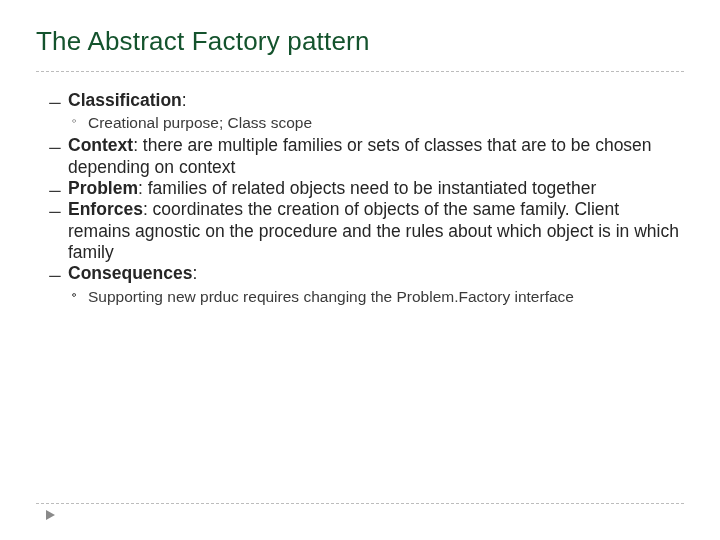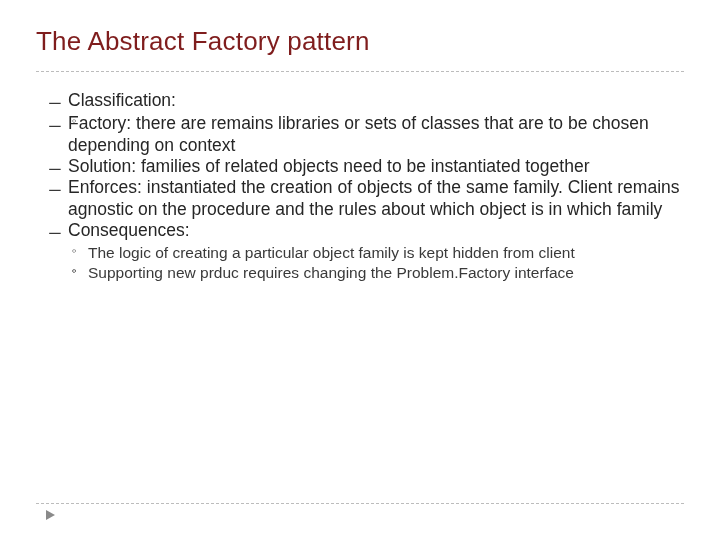--- a/index.html
+++ b/index.html
@@ -11,21 +11,21 @@
     color: #3a3a3a;
     position: relative;
     overflow: hidden;
   }
   .slide {
     padding: 26px 36px 20px 36px;
   }
   .title {
     font-size: 26px;
     font-weight: 400;
-    color: #7f1d1d;
+    color: #14532d;
     letter-spacing: 0.2px;
     margin-bottom: 14px;
   }
   .divider {
     border-top: 1px dashed #bcbcbc;
     margin-bottom: 18px;
   }
   .content {
     font-size: 17.5px;
     line-height: 1.22;
@@ -42,21 +42,21 @@
     left: -4px;
     top: 3px;
     font-size: 16px;
     color: #262626;
     width: 22px;
     text-align: center;
   }
   .top-item .run {
     display: inline;
   }
-  .bold { font-weight: 400; }
+  .bold { font-weight: 700; }
   .sub-list {
     padding-left: 24px;
     margin-top: 2px;
     margin-bottom: 2px;
   }
   .sub-item {
     position: relative;
     padding-left: 16px;
     font-size: 15.5px;
     color: #3a3a3a;
@@ -96,46 +96,46 @@
 
   <div class="content">
 
     <div class="top-item">
       <span class="glyph">─</span>
       <span class="run bold">Classification</span><span class="run">:</span>
     </div>
     <div class="sub-list">
       <div class="sub-item">
         <span class="sglyph">◦</span>
+        <span>Creational purpose; Class scope</span>
       </div>
     </div>
 
     <div class="top-item">
       <span class="glyph">─</span>
-      <span class="run bold">Factory</span><span class="run">: there are remains libraries or sets of classes that are to be chosen depending on context</span>
+      <span class="run bold">Context</span><span class="run">: there are multiple families or sets of classes that are to be chosen depending on context</span>
     </div>
 
     <div class="top-item">
       <span class="glyph">─</span>
-      <span class="run bold">Solution</span><span class="run">: families of related objects need to be instantiated together</span>
+      <span class="run bold">Problem</span><span class="run">: families of related objects need to be instantiated together</span>
     </div>
 
     <div class="top-item">
       <span class="glyph">─</span>
-      <span class="run bold">Enforces</span><span class="run">: instantiated the creation of objects of the same family. Client remains agnostic on the procedure and the rules about which object is in which family</span>
+      <span class="run bold">Enforces</span><span class="run">: coordinates the creation of objects of the same family. Client remains agnostic on the procedure and the rules about which object is in which family</span>
     </div>
 
     <div class="top-item">
       <span class="glyph">─</span>
       <span class="run bold">Consequences</span><span class="run">:</span>
     </div>
     <div class="sub-list">
       <div class="sub-item">
         <span class="sglyph">◦</span>
-        <span>The logic of creating a particular object family is kept hidden from client</span>
       </div>
       <div class="sub-item">
         <span class="sglyph">◦</span>
       </div>
       <div class="sub-item">
         <span class="sglyph">◦</span>
         <span>Supporting new prduc requires changing the Problem.Factory interface</span>
       </div>
     </div>
 

